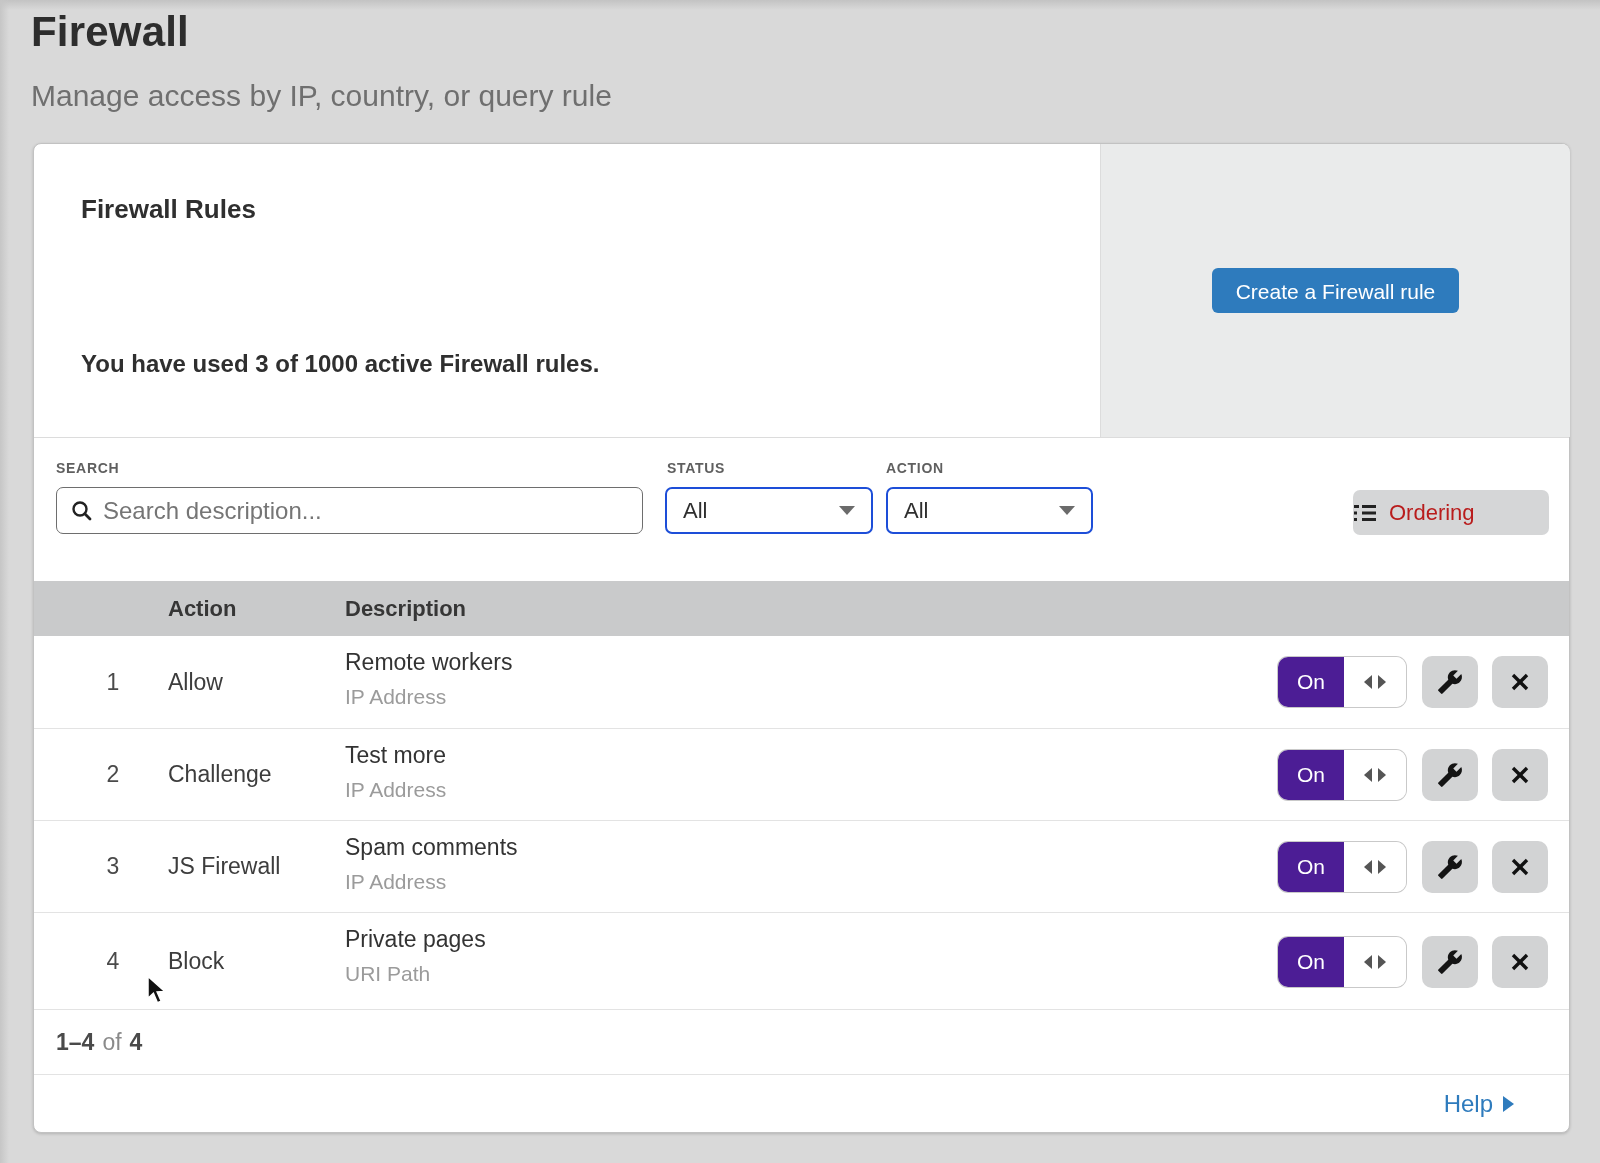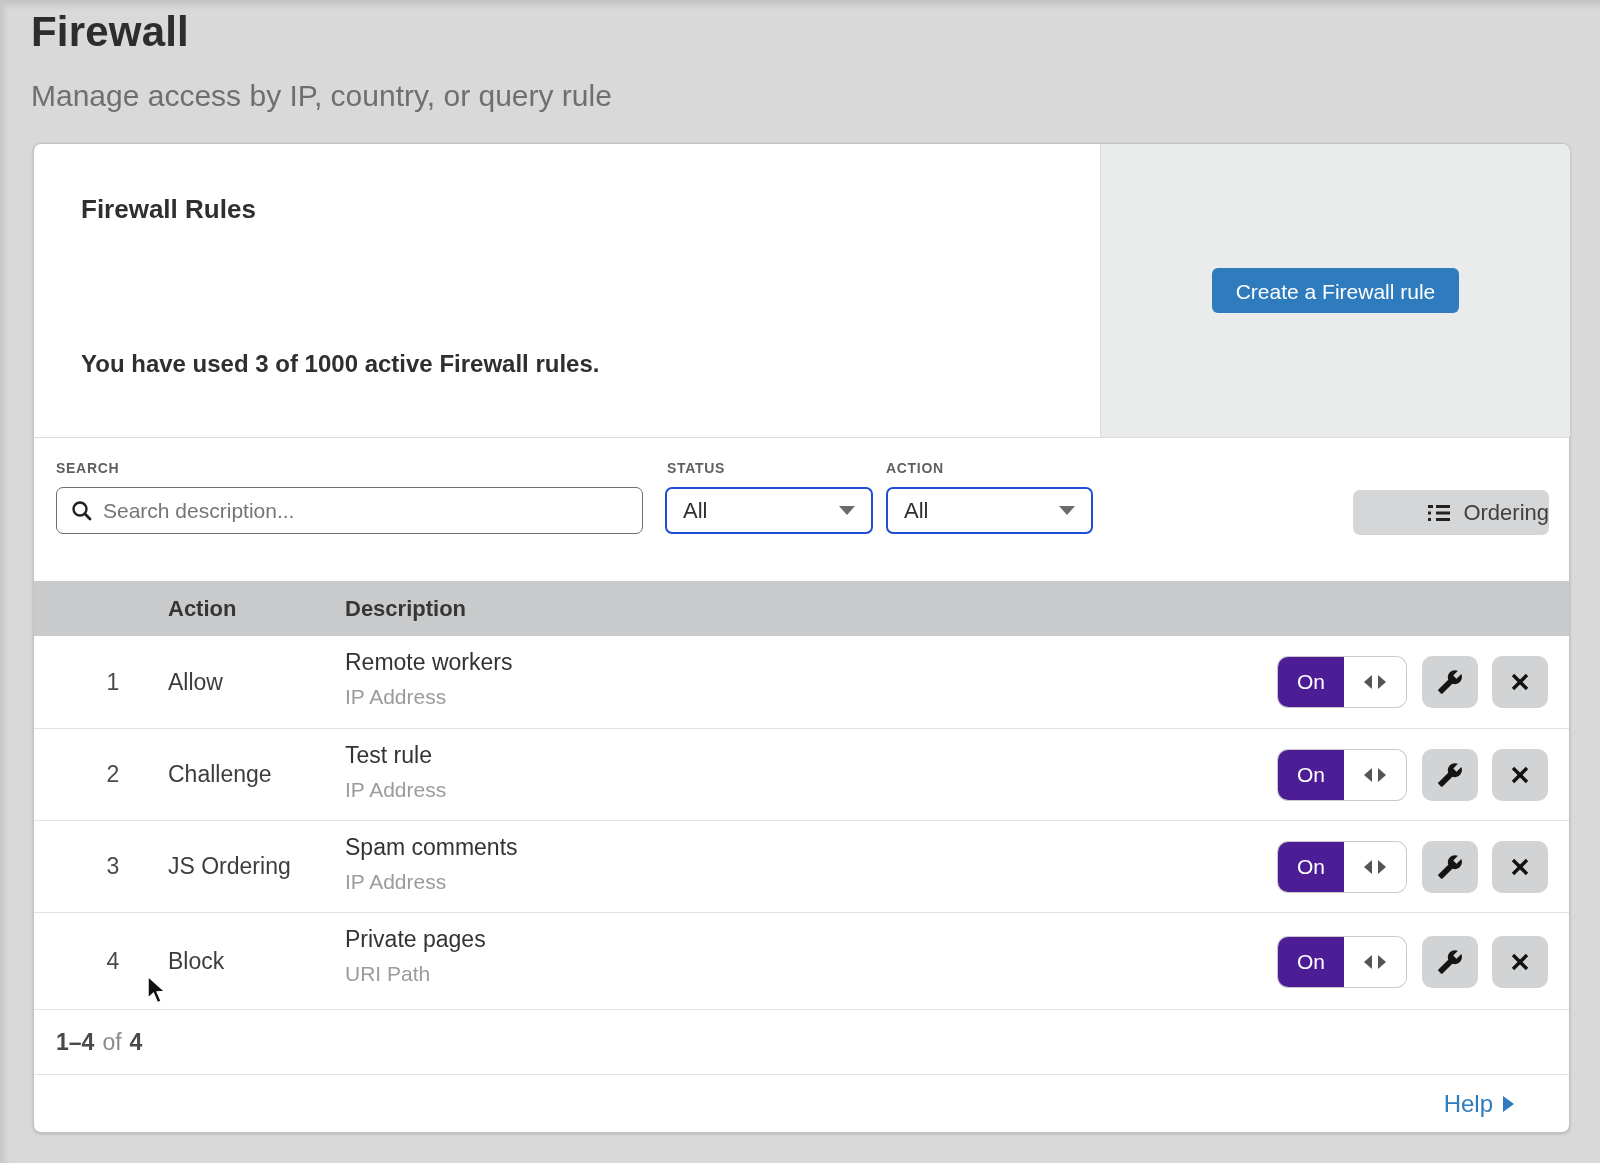--- a/index.html
+++ b/index.html
@@ -52,35 +52,35 @@
   .lbl-search { left:22px;  top:22px; }
   .lbl-status { left:633px; top:22px; }
   .lbl-action { left:852px; top:22px; }
   .search-box {
     position:absolute; left:22px; top:49px; width:587px; height:47px;
     border:1px solid #6e6e6e; border-radius:7px; background:#fff;
     display:flex; align-items:center; padding:0 14px;
   }
   .search-box svg { flex:0 0 auto; margin-right:10px; }
   .search-box input {
-    border:none; outline:none; flex:1; font-family:inherit; font-size:21px; color:#4c1d95; background:transparent;
+    border:none; outline:none; flex:1; font-family:inherit; font-size:24px; color:#4c1d95; background:transparent;
   }
   .search-box input::placeholder { color:#757575; }
   .select-box {
     position:absolute; top:49px; height:47px; border:2px solid #1d4ed8; border-radius:7px; background:#fff;
     display:flex; align-items:center; padding:0 16px; font-size:22px; color:#2f2f2f; cursor:pointer;
   }
   .sel-status { left:631px; width:208px; }
   .sel-action { left:852px; width:207px; }
   .caret { margin-left:auto; width:0; height:0; border-left:8px solid transparent; border-right:8px solid transparent; border-top:9px solid #6b6b6b; }
   .ordering-btn {
     position:absolute; left:1319px; top:52px; width:196px; height:45px;
     background:#d5d6d7; border:none; border-radius:7px; cursor:pointer;
-    display:flex; align-items:center; justify-content:flex-end; gap:12px;
-    font-family:inherit; font-size:22px; color:#404040;
+    display:flex; align-items:center; justify-content:flex-start; gap:12px;
+    font-family:inherit; font-size:22px; color:#b91c1c;
   }
 
   
   .table-header {
     position:absolute; left:0; top:437px; width:100%; height:55px; background:#c9cacb;
     display:flex; align-items:center; font-size:22px; font-weight:700; color:#363636;
   }
   .col-action { position:absolute; left:134px; }
   .col-desc   { position:absolute; left:311px; }
 
@@ -216,21 +216,21 @@
         <line x1="4" y1="4" x2="18" y2="18" stroke="#111" stroke-width="3.4"></line>
         <line x1="18" y1="4" x2="4" y2="18" stroke="#111" stroke-width="3.4"></line>
       </svg>
     </button>
   </div>
 
   <div class="row r2">
     <span class="num">2</span>
     <span class="act">Challenge</span>
     <div class="desc">
-      <div class="desc-title">Test rule</div>
+      <div class="desc-title">Test more</div>
       <div class="desc-sub">IP Address</div>
     </div>
     <div class="toggle">
       <span class="toggle-on">On</span>
       <span class="toggle-knob">
           <i class="tri-l"></i>
           <i class="tri-r"></i>
         </span>
     </div>
     <button class="icon-btn btn-wrench">
@@ -241,21 +241,21 @@
     <button class="icon-btn btn-close">
       <svg width="22" height="22" viewBox="0 0 22 22">
         <line x1="4" y1="4" x2="18" y2="18" stroke="#111" stroke-width="3.4"></line>
         <line x1="18" y1="4" x2="4" y2="18" stroke="#111" stroke-width="3.4"></line>
       </svg>
     </button>
   </div>
 
   <div class="row r3">
     <span class="num">3</span>
-    <span class="act">JS Ordering</span>
+    <span class="act">JS Firewall</span>
     <div class="desc">
       <div class="desc-title">Spam comments</div>
       <div class="desc-sub">IP Address</div>
     </div>
     <div class="toggle">
       <span class="toggle-on">On</span>
       <span class="toggle-knob">
           <i class="tri-l"></i>
           <i class="tri-r"></i>
         </span>

